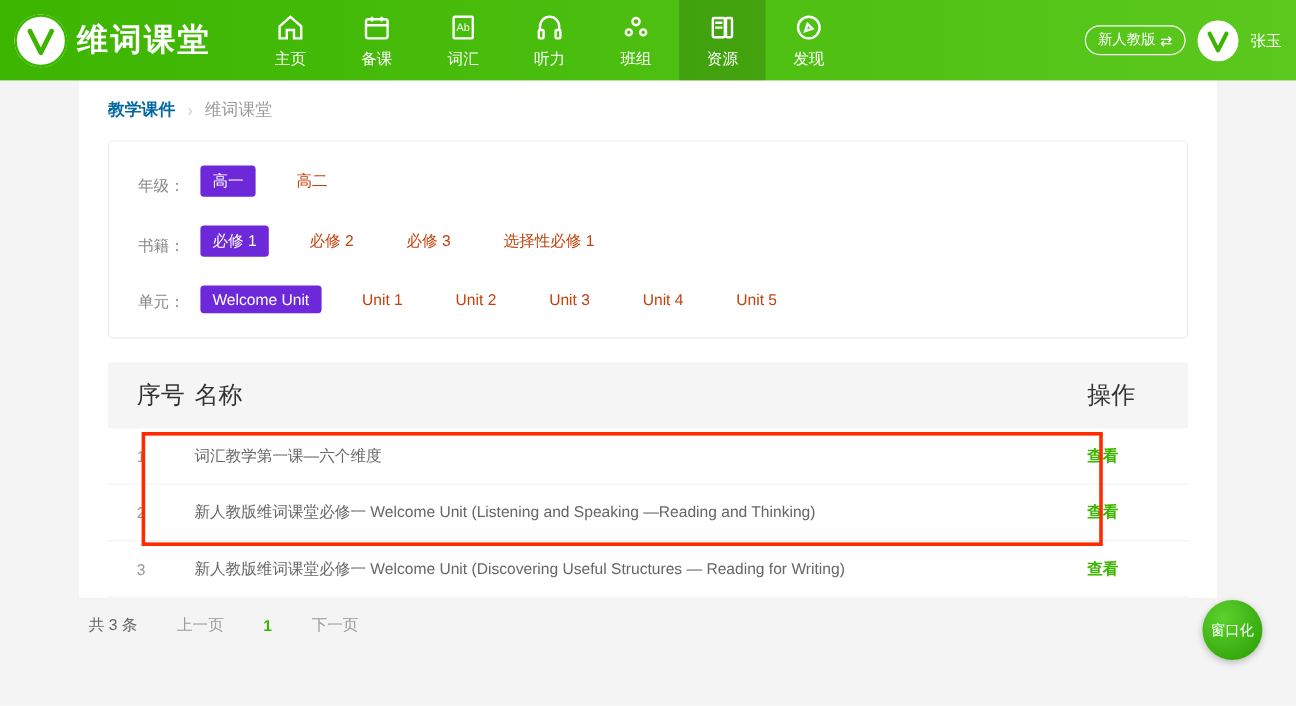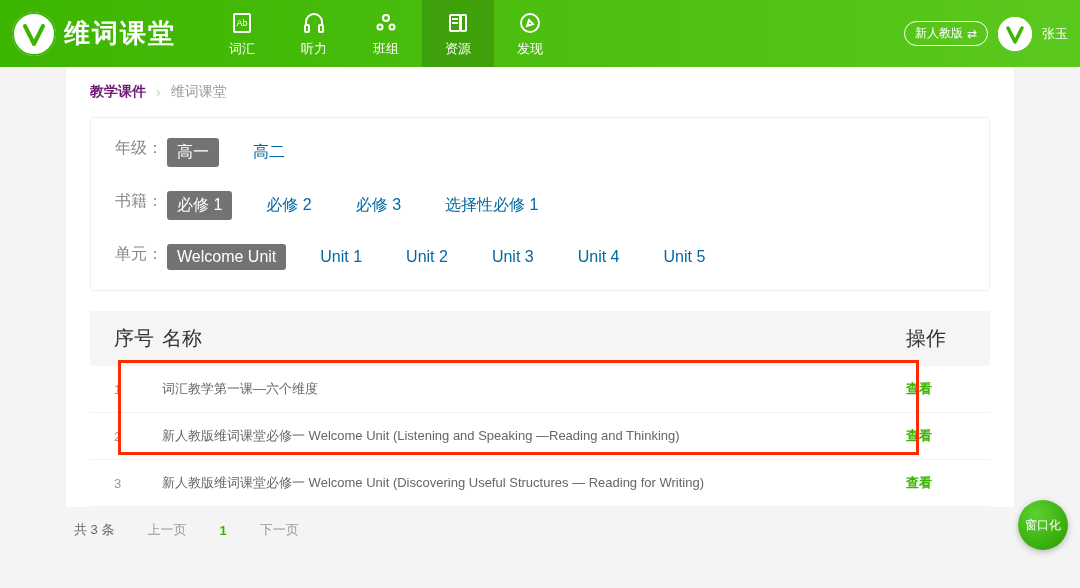--- a/index.html
+++ b/index.html
@@ -47,30 +47,30 @@
     .username { font-size: 13px; color: #fff; text-align: center; }
     
     .window-controls { position: absolute; top: 2px; right: 8px; display:flex; gap:10px; color:#999; }
     .window-controls span { font-size: 14px; cursor:pointer; width:16px; text-align:center; }
     
     .content { padding: 0 8px; background: #f4f4f4; }
     
     .main-card { background: #fff; margin: 0 auto; width: 948px; }
     
     .breadcrumb { padding: 16px 24px; font-size: 14px; color: #333; display:flex; align-items:center; gap:10px; border-bottom: none;}
-    .breadcrumb-strong { font-weight: bold; color: #701a75; font-family: Liberation Serif, serif; }
+    .breadcrumb-strong { font-weight: bold; color: #0369a1; font-family: Liberation Serif, serif; }
     .breadcrumb-sep { color: #ccc; }
     .breadcrumb-item { color: #999; }
     
     .filters { border: 1px solid #eee; border-radius: 4px; margin: 0 24px 20px 24px; padding: 8px 0; }
-    .filter-row { display:flex; align-items:flex-start; padding: 12px 24px; font-size: 16px; }
+    .filter-row { display:flex; align-items:flex-end; padding: 12px 24px; font-size: 13px; }
     .filter-label { width: 52px; color: #888; }
     .filter-options { display:flex; gap: 24px; align-items:center; }
-    .opt { color: #0369a1; cursor: pointer; padding: 4px 10px; border-radius: 3px; }
-    .opt.active { background: #737373; color: #fff; }
+    .opt { color: #c2410c; cursor: pointer; padding: 4px 10px; border-radius: 3px; }
+    .opt.active { background: #6d28d9; color: #fff; }
     
     .table-header {
       background: #f5f5f5; display:flex; align-items:center; padding: 14px 24px;
       font-size: 20px; color: #333; margin: 0 24px;
     }
     .col-num { width: 48px; }
     .col-name { flex: 1; }
     .col-action { width: 60px; text-align: left; }
     
     .table-body { margin: 0 24px; }
@@ -84,21 +84,21 @@
       pointer-events: none;
       left: 118px; top: 360px; width: 801px; height: 95px;
     }
     
     .pager { width: 948px; margin: 14px auto 0; padding: 0 8px; font-size: 13px; color:#999; display:flex; gap:33px; align-items:center; }
     .pager .total { color:#666; }
     .pager .page-current { color:#3cb500; font-weight:bold; }
     .pager span { cursor: pointer; }
     
     .float-btn {
-      position: absolute; right: 12px; bottom: 38px;
+      position: absolute; right: 28px; bottom: 38px;
       width: 50px; height: 50px; border-radius: 50%;
       background: radial-gradient(circle at 35% 30%, #5bd22e, #2a9a00);
       color:#fff; font-size: 12px; display:flex; align-items:center; justify-content:center;
       cursor:pointer; box-shadow: 0 2px 6px rgba(0,0,0,0.25);
     }
   </style>
 </head>
 <body>
 
 <div class="window-controls">
@@ -112,20 +112,39 @@
     <div class="logo-badge">
       <svg viewBox="0 0 44 44">
           <circle cx="22" cy="22" r="21" fill="#fff" stroke="#3cb500" stroke-width="2"></circle>
           <path d="M13 14 L22 32 L31 14" fill="none" stroke="#3cb500" stroke-width="4" stroke-linecap="round" stroke-linejoin="round"></path>
         </svg>
     </div>
     <div class="logo-text">维词课堂</div>
   </div>
 
   <div class="nav">
+    <div class="nav-item">
+      <div class="nav-icon">
+          <svg viewBox="0 0 24 24" width="24" height="24">
+            <path d="M3 11 L12 3 L21 11 V21 H15 V14 H9 V21 H3 Z"></path>
+          </svg>
+        </div>
+      <span>主页</span>
+    </div>
+    <div class="nav-item">
+      <div class="nav-icon">
+          <svg viewBox="0 0 24 24" width="24" height="24">
+            <rect x="3" y="5" width="18" height="16" rx="2"></rect>
+            <line x1="3" y1="10" x2="21" y2="10"></line>
+            <line x1="8" y1="3" x2="8" y2="7"></line>
+            <line x1="16" y1="3" x2="16" y2="7"></line>
+          </svg>
+        </div>
+      <span>备课</span>
+    </div>
     <div class="nav-item">
       <div class="nav-icon">
           <svg viewBox="0 0 24 24" width="24" height="24">
             <rect x="4" y="3" width="16" height="18" rx="1"></rect>
             <text x="12" y="15" font-size="9" fill="#fff" stroke="none" text-anchor="middle">Ab</text>
           </svg>
         </div>
       <span>词汇</span>
     </div>
     <div class="nav-item">

